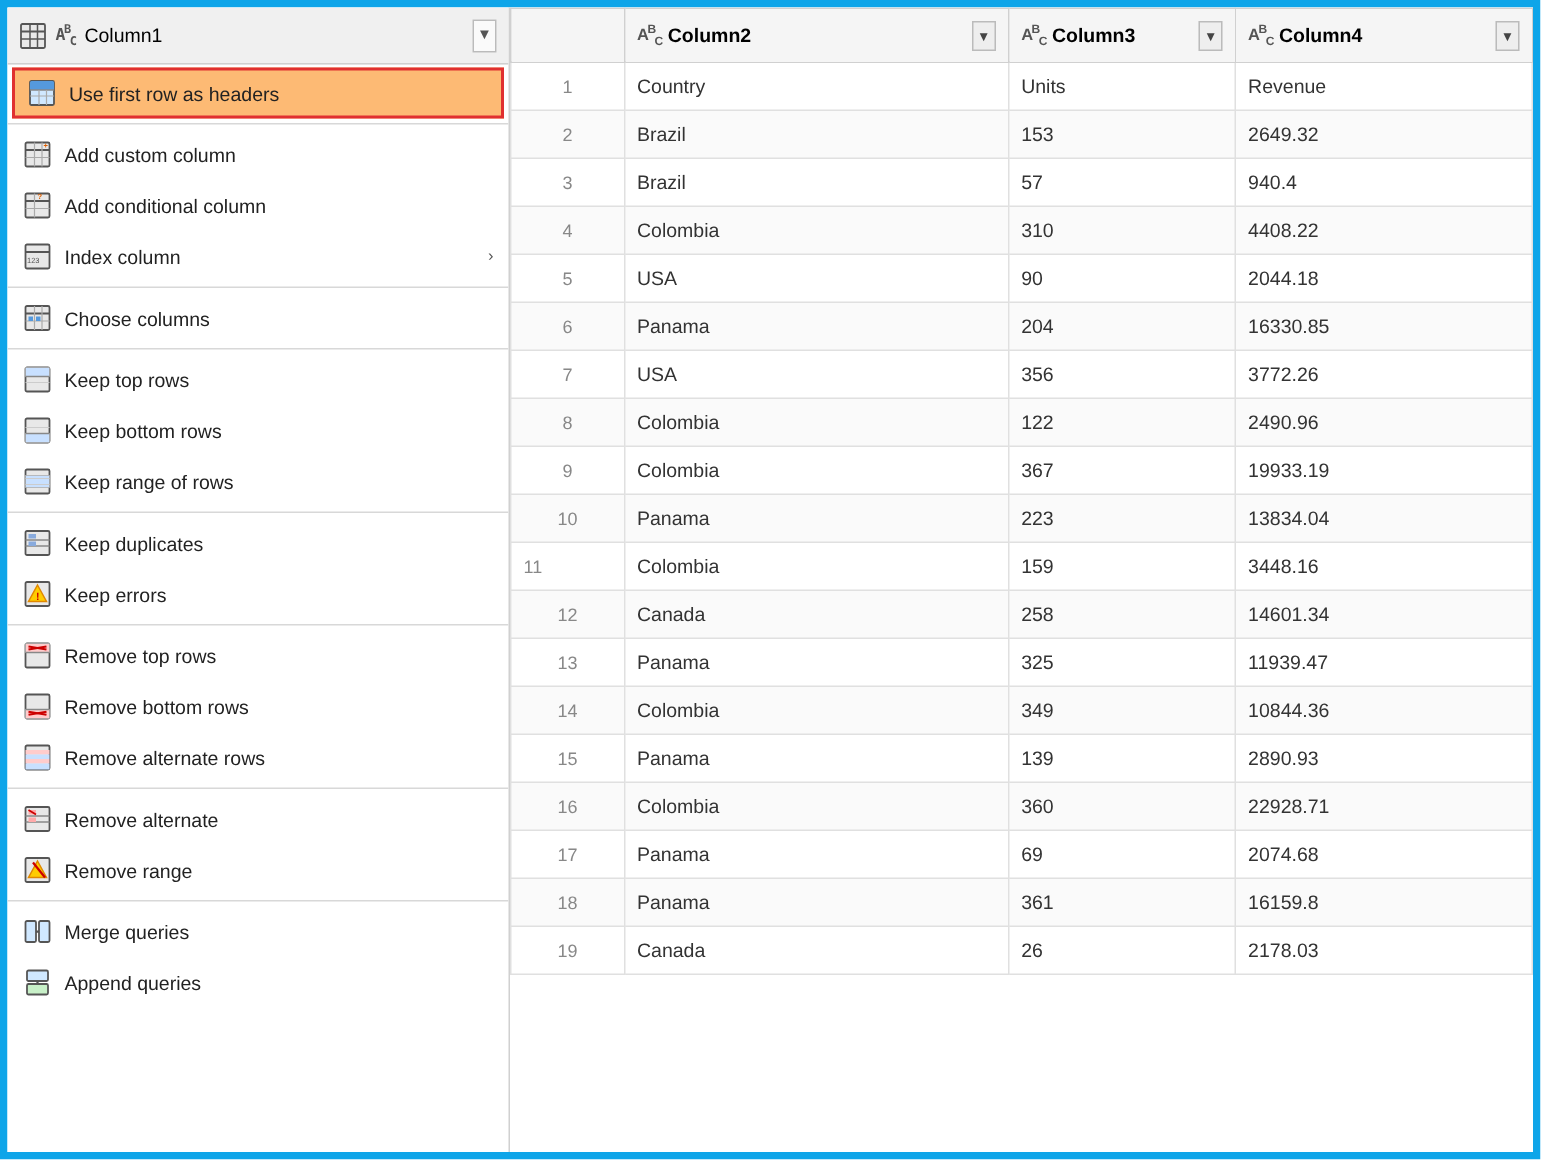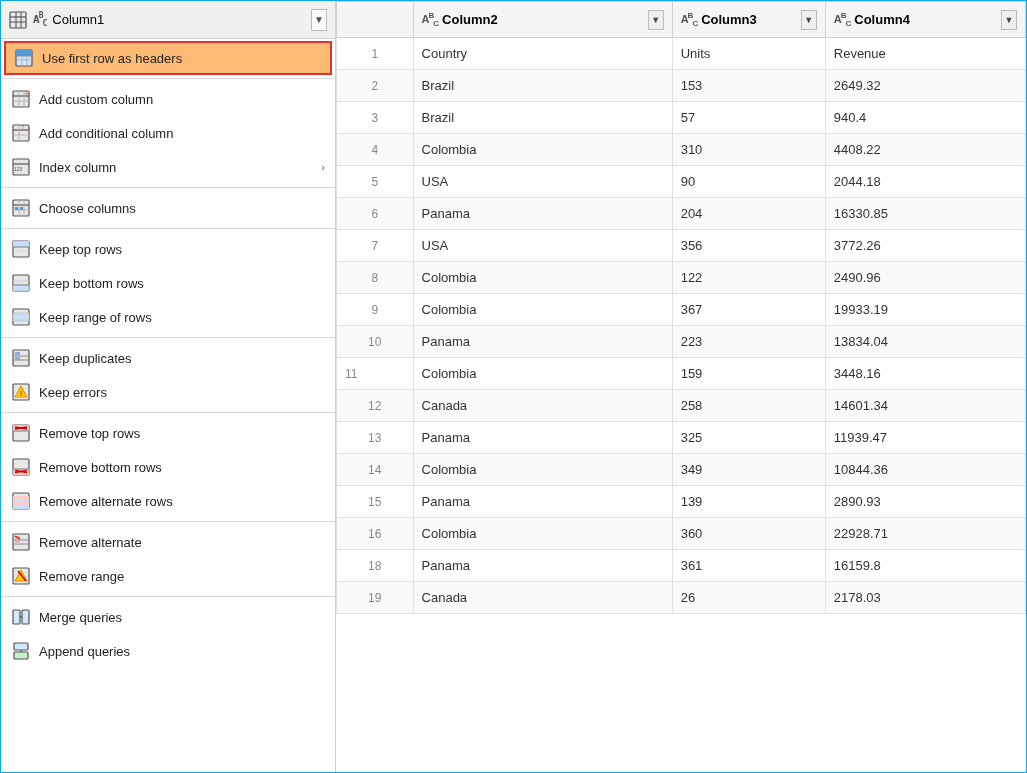--- a/index.html
+++ b/index.html
@@ -12,21 +12,21 @@
       overflow: hidden;
       display: flex;
       flex-direction: column;
     }
 
     .main-container {
       display: flex;
       flex-direction: row;
       width: 100%;
       height: 100%;
-      border: 1px solid #0ea5e9;
+      border: 5px solid #0ea5e9;
     }
 
     
     .dropdown-menu {
       width: 335px;
       min-width: 335px;
       background: #fff;
       border-right: 1px solid #d0d0d0;
       display: flex;
       flex-direction: column;
@@ -548,20 +548,26 @@
             <td>139</td>
             <td>2890.93</td>
           </tr>
           <tr>
             <td class="col1" style="text-align: center; color: rgb(136, 136, 136); font-size: 12px;">16</td>
             <td>Colombia</td>
             <td>360</td>
             <td>22928.71</td>
           </tr>
           <tr>
+            <td class="col1" style="text-align: center; color: rgb(136, 136, 136); font-size: 12px;">17</td>
+            <td>Panama</td>
+            <td>69</td>
+            <td>2074.68</td>
+          </tr>
+          <tr>
             <td class="col1" style="text-align: center; color: rgb(136, 136, 136); font-size: 12px;">18</td>
             <td>Panama</td>
             <td>361</td>
             <td>16159.8</td>
           </tr>
           <tr>
             <td class="col1" style="text-align: center; color: rgb(136, 136, 136); font-size: 12px;">19</td>
             <td>Canada</td>
             <td>26</td>
             <td>2178.03</td>

